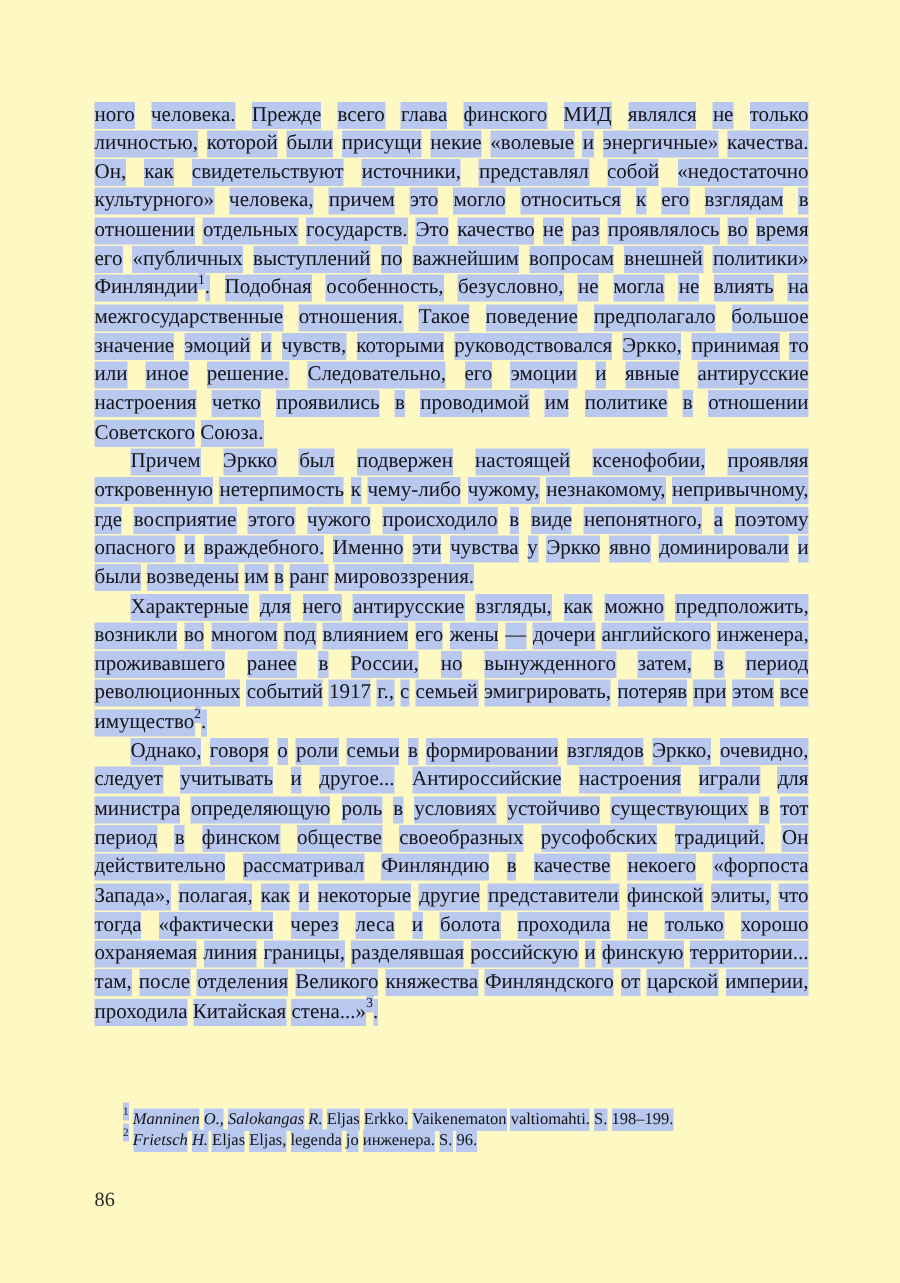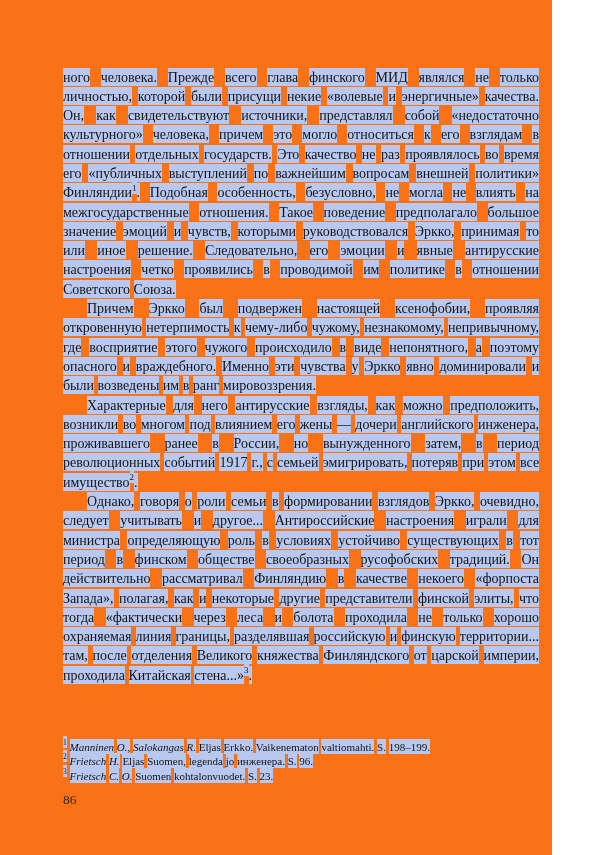--- a/index.html
+++ b/index.html
@@ -7,23 +7,23 @@
     padding: 0;
     background: #ffffff;
   }
   body {
     width: 600px;
     height: 855px;
     font-family: "Liberation Serif", "DejaVu Serif", serif;
   }
   .page {
     position: relative;
-    width: 552px;
+    width: 600px;
     height: 855px;
-    background: #f97316;
+    background: #fef9c3;
     overflow: hidden;
   }
   .text-block {
     position: absolute;
     left: 63px;
     top: 67px;
     width: 476px;
   }
   .para {
     margin: 0;
@@ -39,21 +39,21 @@
   }
   sup {
     font-size: 9px;
     line-height: 0;
     position: relative;
     top: -1px;
     vertical-align: super;
   }
   .footnotes {
     position: absolute;
-    left: 49px;
+    left: 68px;
     top: 739px;
     width: 476px;
   }
   .footnote {
     margin: 0;
     font-size: 11px;
     line-height: 14.6px;
     text-align: left;
     color: #141414;
     text-indent: 14px;
@@ -72,17 +72,16 @@
 
 <div class="page">
   <main class="text-block" id="paragraphs">
       <p class="para"><span class="hl">ного</span> <span class="hl">человека.</span> <span class="hl">Прежде</span> <span class="hl">всего</span> <span class="hl">глава</span> <span class="hl">финского</span> <span class="hl">МИД</span> <span class="hl">являлся</span> <span class="hl">не</span> <span class="hl">только</span> <span class="hl">личностью,</span> <span class="hl">которой</span> <span class="hl">были</span> <span class="hl">присущи</span> <span class="hl">некие</span> <span class="hl">«волевые</span> <span class="hl">и</span> <span class="hl">энергичные»</span> <span class="hl">качества.</span> <span class="hl">Он,</span> <span class="hl">как</span> <span class="hl">свидетельствуют</span> <span class="hl">источники,</span> <span class="hl">представлял</span> <span class="hl">собой</span> <span class="hl">«недостаточно</span> <span class="hl">культурного»</span> <span class="hl">человека,</span> <span class="hl">причем</span> <span class="hl">это</span> <span class="hl">могло</span> <span class="hl">относиться</span> <span class="hl">к</span> <span class="hl">его</span> <span class="hl">взглядам</span> <span class="hl">в</span> <span class="hl">отношении</span> <span class="hl">отдельных</span> <span class="hl">государств.</span> <span class="hl">Это</span> <span class="hl">качество</span> <span class="hl">не</span> <span class="hl">раз</span> <span class="hl">проявлялось</span> <span class="hl">во</span> <span class="hl">время</span> <span class="hl">его</span> <span class="hl">«публичных</span> <span class="hl">выступлений</span> <span class="hl">по</span> <span class="hl">важнейшим</span> <span class="hl">вопросам</span> <span class="hl">внешней</span> <span class="hl">политики»</span> <span class="hl">Финляндии</span><sup><span class="hl">1</span></sup><span class="hl">.</span> <span class="hl">Подобная</span> <span class="hl">особенность,</span> <span class="hl">безусловно,</span> <span class="hl">не</span> <span class="hl">могла</span> <span class="hl">не</span> <span class="hl">влиять</span> <span class="hl">на</span> <span class="hl">межгосударственные</span> <span class="hl">отношения.</span> <span class="hl">Такое</span> <span class="hl">поведение</span> <span class="hl">предполагало</span> <span class="hl">большое</span> <span class="hl">значение</span> <span class="hl">эмоций</span> <span class="hl">и</span> <span class="hl">чувств,</span> <span class="hl">которыми</span> <span class="hl">руководствовался</span> <span class="hl">Эркко,</span> <span class="hl">принимая</span> <span class="hl">то</span> <span class="hl">или</span> <span class="hl">иное</span> <span class="hl">решение.</span> <span class="hl">Следовательно,</span> <span class="hl">его</span> <span class="hl">эмоции</span> <span class="hl">и</span> <span class="hl">явные</span> <span class="hl">антирусские</span> <span class="hl">настроения</span> <span class="hl">четко</span> <span class="hl">проявились</span> <span class="hl">в</span> <span class="hl">проводимой</span> <span class="hl">им</span> <span class="hl">политике</span> <span class="hl">в</span> <span class="hl">отношении</span> <span class="hl">Советского</span> <span class="hl">Союза.</span></p>
       <p class="para indent"><span class="hl">Причем</span> <span class="hl">Эркко</span> <span class="hl">был</span> <span class="hl">подвержен</span> <span class="hl">настоящей</span> <span class="hl">ксенофобии,</span> <span class="hl">проявляя</span> <span class="hl">откровенную</span> <span class="hl">нетерпимость</span> <span class="hl">к</span> <span class="hl">чему-либо</span> <span class="hl">чужому,</span> <span class="hl">незнакомому,</span> <span class="hl">непривычному,</span> <span class="hl">где</span> <span class="hl">восприятие</span> <span class="hl">этого</span> <span class="hl">чужого</span> <span class="hl">происходило</span> <span class="hl">в</span> <span class="hl">виде</span> <span class="hl">непонятного,</span> <span class="hl">а</span> <span class="hl">поэтому</span> <span class="hl">опасного</span> <span class="hl">и</span> <span class="hl">враждебного.</span> <span class="hl">Именно</span> <span class="hl">эти</span> <span class="hl">чувства</span> <span class="hl">у</span> <span class="hl">Эркко</span> <span class="hl">явно</span> <span class="hl">доминировали</span> <span class="hl">и</span> <span class="hl">были</span> <span class="hl">возведены</span> <span class="hl">им</span> <span class="hl">в</span> <span class="hl">ранг</span> <span class="hl">мировоззрения.</span></p>
       <p class="para indent"><span class="hl">Характерные</span> <span class="hl">для</span> <span class="hl">него</span> <span class="hl">антирусские</span> <span class="hl">взгляды,</span> <span class="hl">как</span> <span class="hl">можно</span> <span class="hl">предположить,</span> <span class="hl">возникли</span> <span class="hl">во</span> <span class="hl">многом</span> <span class="hl">под</span> <span class="hl">влиянием</span> <span class="hl">его</span> <span class="hl">жены</span> <span class="hl">—</span> <span class="hl">дочери</span> <span class="hl">английского</span> <span class="hl">инженера,</span> <span class="hl">проживавшего</span> <span class="hl">ранее</span> <span class="hl">в</span> <span class="hl">России,</span> <span class="hl">но</span> <span class="hl">вынужденного</span> <span class="hl">затем,</span> <span class="hl">в</span> <span class="hl">период</span> <span class="hl">революционных</span> <span class="hl">событий</span> <span class="hl">1917</span> <span class="hl">г.,</span> <span class="hl">с</span> <span class="hl">семьей</span> <span class="hl">эмигрировать,</span> <span class="hl">потеряв</span> <span class="hl">при</span> <span class="hl">этом</span> <span class="hl">все</span> <span class="hl">имущество</span><sup><span class="hl">2</span></sup><span class="hl">.</span></p>
       <p class="para indent"><span class="hl">Однако,</span> <span class="hl">говоря</span> <span class="hl">о</span> <span class="hl">роли</span> <span class="hl">семьи</span> <span class="hl">в</span> <span class="hl">формировании</span> <span class="hl">взглядов</span> <span class="hl">Эркко,</span> <span class="hl">очевидно,</span> <span class="hl">следует</span> <span class="hl">учитывать</span> <span class="hl">и</span> <span class="hl">другое...</span> <span class="hl">Антироссийские</span> <span class="hl">настроения</span> <span class="hl">играли</span> <span class="hl">для</span> <span class="hl">министра</span> <span class="hl">определяющую</span> <span class="hl">роль</span> <span class="hl">в</span> <span class="hl">условиях</span> <span class="hl">устойчиво</span> <span class="hl">существующих</span> <span class="hl">в</span> <span class="hl">тот</span> <span class="hl">период</span> <span class="hl">в</span> <span class="hl">финском</span> <span class="hl">обществе</span> <span class="hl">своеобразных</span> <span class="hl">русофобских</span> <span class="hl">традиций.</span> <span class="hl">Он</span> <span class="hl">действительно</span> <span class="hl">рассматривал</span> <span class="hl">Финляндию</span> <span class="hl">в</span> <span class="hl">качестве</span> <span class="hl">некоего</span> <span class="hl">«форпоста</span> <span class="hl">Запада»,</span> <span class="hl">полагая,</span> <span class="hl">как</span> <span class="hl">и</span> <span class="hl">некоторые</span> <span class="hl">другие</span> <span class="hl">представители</span> <span class="hl">финской</span> <span class="hl">элиты,</span> <span class="hl">что</span> <span class="hl">тогда</span> <span class="hl">«фактически</span> <span class="hl">через</span> <span class="hl">леса</span> <span class="hl">и</span> <span class="hl">болота</span> <span class="hl">проходила</span> <span class="hl">не</span> <span class="hl">только</span> <span class="hl">хорошо</span> <span class="hl">охраняемая</span> <span class="hl">линия</span> <span class="hl">границы,</span> <span class="hl">разделявшая</span> <span class="hl">российскую</span> <span class="hl">и</span> <span class="hl">финскую</span> <span class="hl">территории...</span> <span class="hl">там,</span> <span class="hl">после</span> <span class="hl">отделения</span> <span class="hl">Великого</span> <span class="hl">княжества</span> <span class="hl">Финляндского</span> <span class="hl">от</span> <span class="hl">царской</span> <span class="hl">империи,</span> <span class="hl">проходила</span> <span class="hl">Китайская</span> <span class="hl">стена...»</span><sup><span class="hl">3</span></sup><span class="hl">.</span></p>
     </main>
   <div class="footnotes" id="footnotes">
       <p class="footnote"><sup><span class="hl">1</span></sup> <i><span class="hl">Manninen</span> <span class="hl">O.,</span> <span class="hl">Salokangas</span> <span class="hl">R.</span></i> <span class="hl">Eljas</span> <span class="hl">Erkko.</span> <span class="hl">Vaikenematon</span> <span class="hl">valtiomahti.</span> <span class="hl">S.</span> <span class="hl">198–199.</span></p>
-      <p class="footnote"><sup><span class="hl">2</span></sup> <i><span class="hl">Frietsch</span> <span class="hl">H.</span></i> <span class="hl">Eljas</span> <span class="hl">Suomen,</span> <span class="hl">legenda</span> <span class="hl">jo</span> <span class="hl">инженера.</span> <span class="hl">S.</span> <span class="hl">96.</span></p>
-      <p class="footnote"><sup><span class="hl">3</span></sup> <i><span class="hl">Frietsch</span> <span class="hl">C.</span> <span class="hl">O.</span></i> <span class="hl">Suomen</span> <span class="hl">kohtalonvuodet.</span> <span class="hl">S.</span> <span class="hl">23.</span></p>
+      <p class="footnote"><sup><span class="hl">2</span></sup> <i><span class="hl">Frietsch</span> <span class="hl">H.</span></i> <span class="hl">Eljas</span> <span class="hl">Eljas,</span> <span class="hl">legenda</span> <span class="hl">jo</span> <span class="hl">инженера.</span> <span class="hl">S.</span> <span class="hl">96.</span></p>
     </div>
   <div class="page-number">86</div>
 </div>
 
 </body></html>

